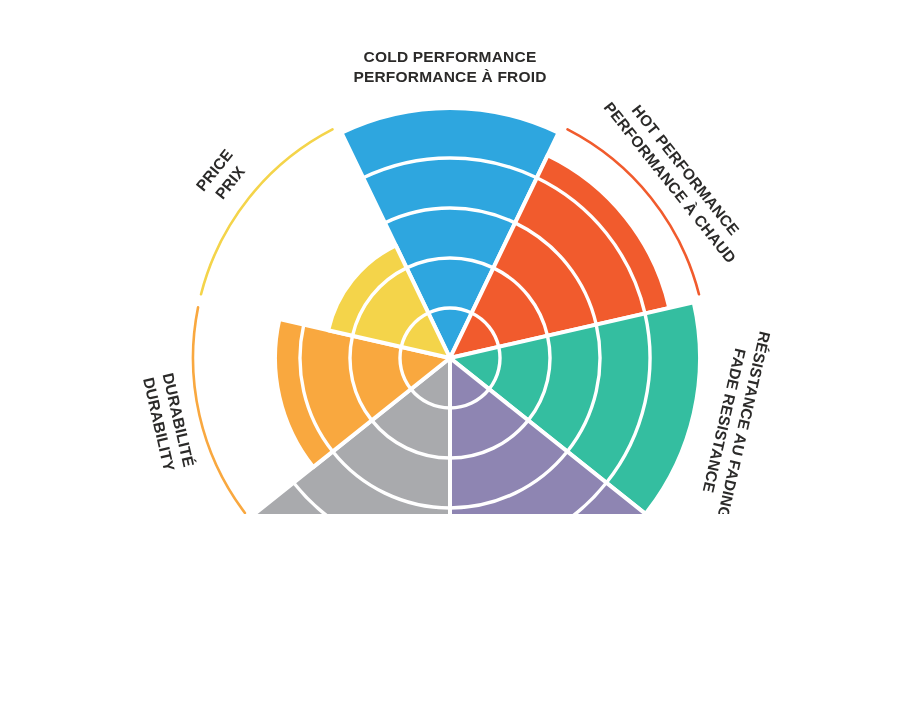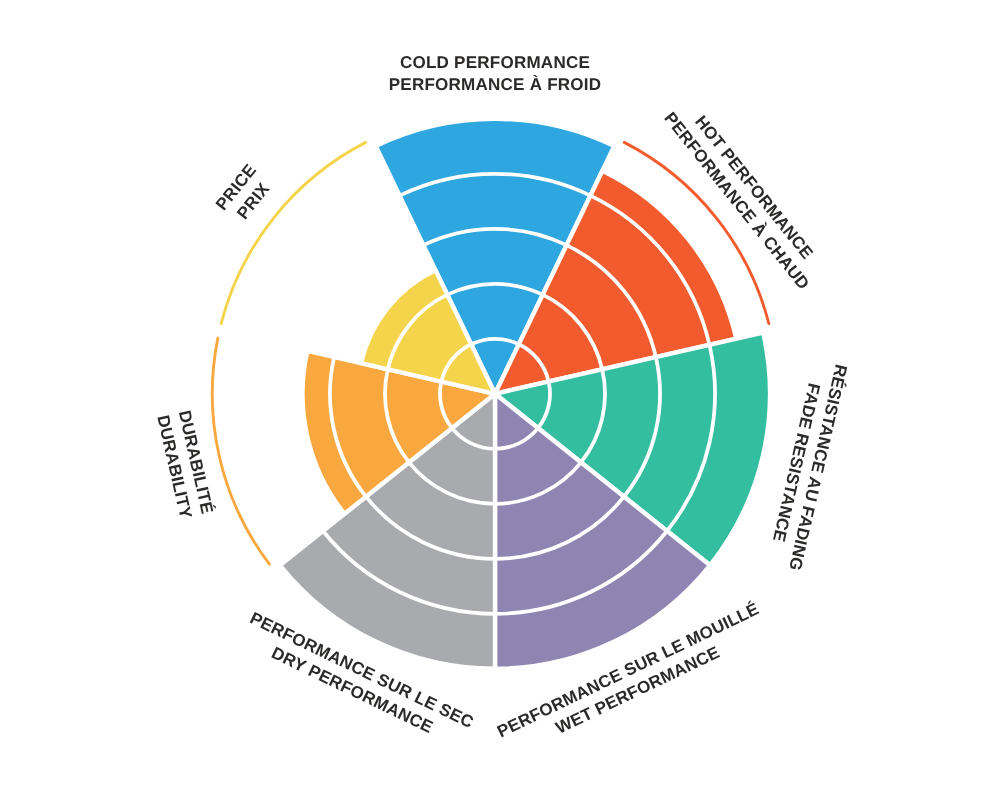--- a/index.html
+++ b/index.html
@@ -1,18 +1,18 @@
 <!DOCTYPE html>
 <html><head>
 <meta charset="utf-8">
 <style>
   html,body{margin:0;padding:0;background:#fff;}
   .page{
     position:relative;
-    width:900px;height:720px;
+    width:900px;height:514px;
     background:#fff;
     overflow:hidden;
     font-family:"Liberation Sans","DejaVu Sans",sans-serif;
     text-align:right;
   }
   #wheel-svg{position:absolute;left:0;top:0;display:block;}
   #wheel-svg text{
     font-family:"Liberation Sans","DejaVu Sans",sans-serif;
     font-weight:700;
     font-size:15.5px;

